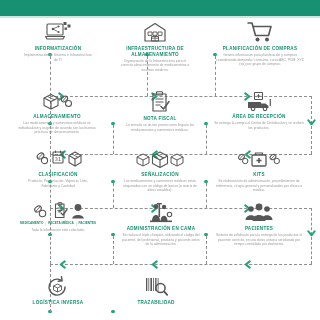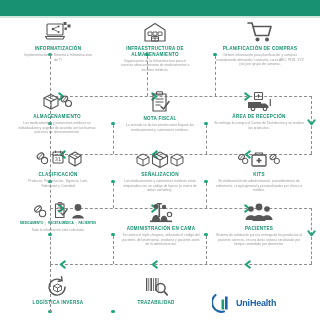--- a/index.html
+++ b/index.html
@@ -439,24 +439,14 @@
           <rect x="12.2" y="2" width="1.3" height="13"></rect>
           <rect x="14.7" y="2" width="0.8" height="13"></rect>
         </g>
         <circle cx="17.5" cy="12" r="4.6" fill="none" stroke="#575757" stroke-width="1.5"></circle>
         <line x1="21" y1="15.4" x2="24.2" y2="18.8" stroke="#575757" stroke-width="1.8" stroke-linecap="round"></line>
       </svg>
     </span>
     <span class="title">TRAZABILIDAD</span>
   </div>
 
-  <div class="logo" style="left:212px;top:292px;">
-    <span class="mark">
-      <svg class="ic" width="22" height="22" viewBox="0 0 22 22">
-        <path d="M3.5 3 A9.5 9.5 0 0 0 12 19.5" fill="none" stroke="#1b62a8" stroke-width="2.1" stroke-linecap="round"></path>
-        <rect x="9.5" y="7.5" width="2.6" height="10" fill="#1b9c7a"></rect>
-        <rect x="13" y="4.5" width="2.6" height="13" fill="#1b62a8"></rect>
-      </svg>
-    </span>
-    <span class="wordmark"><span class="hl">Uni</span><span>Health</span></span>
-  </div>
 
 </div>
 
 </body></html>

